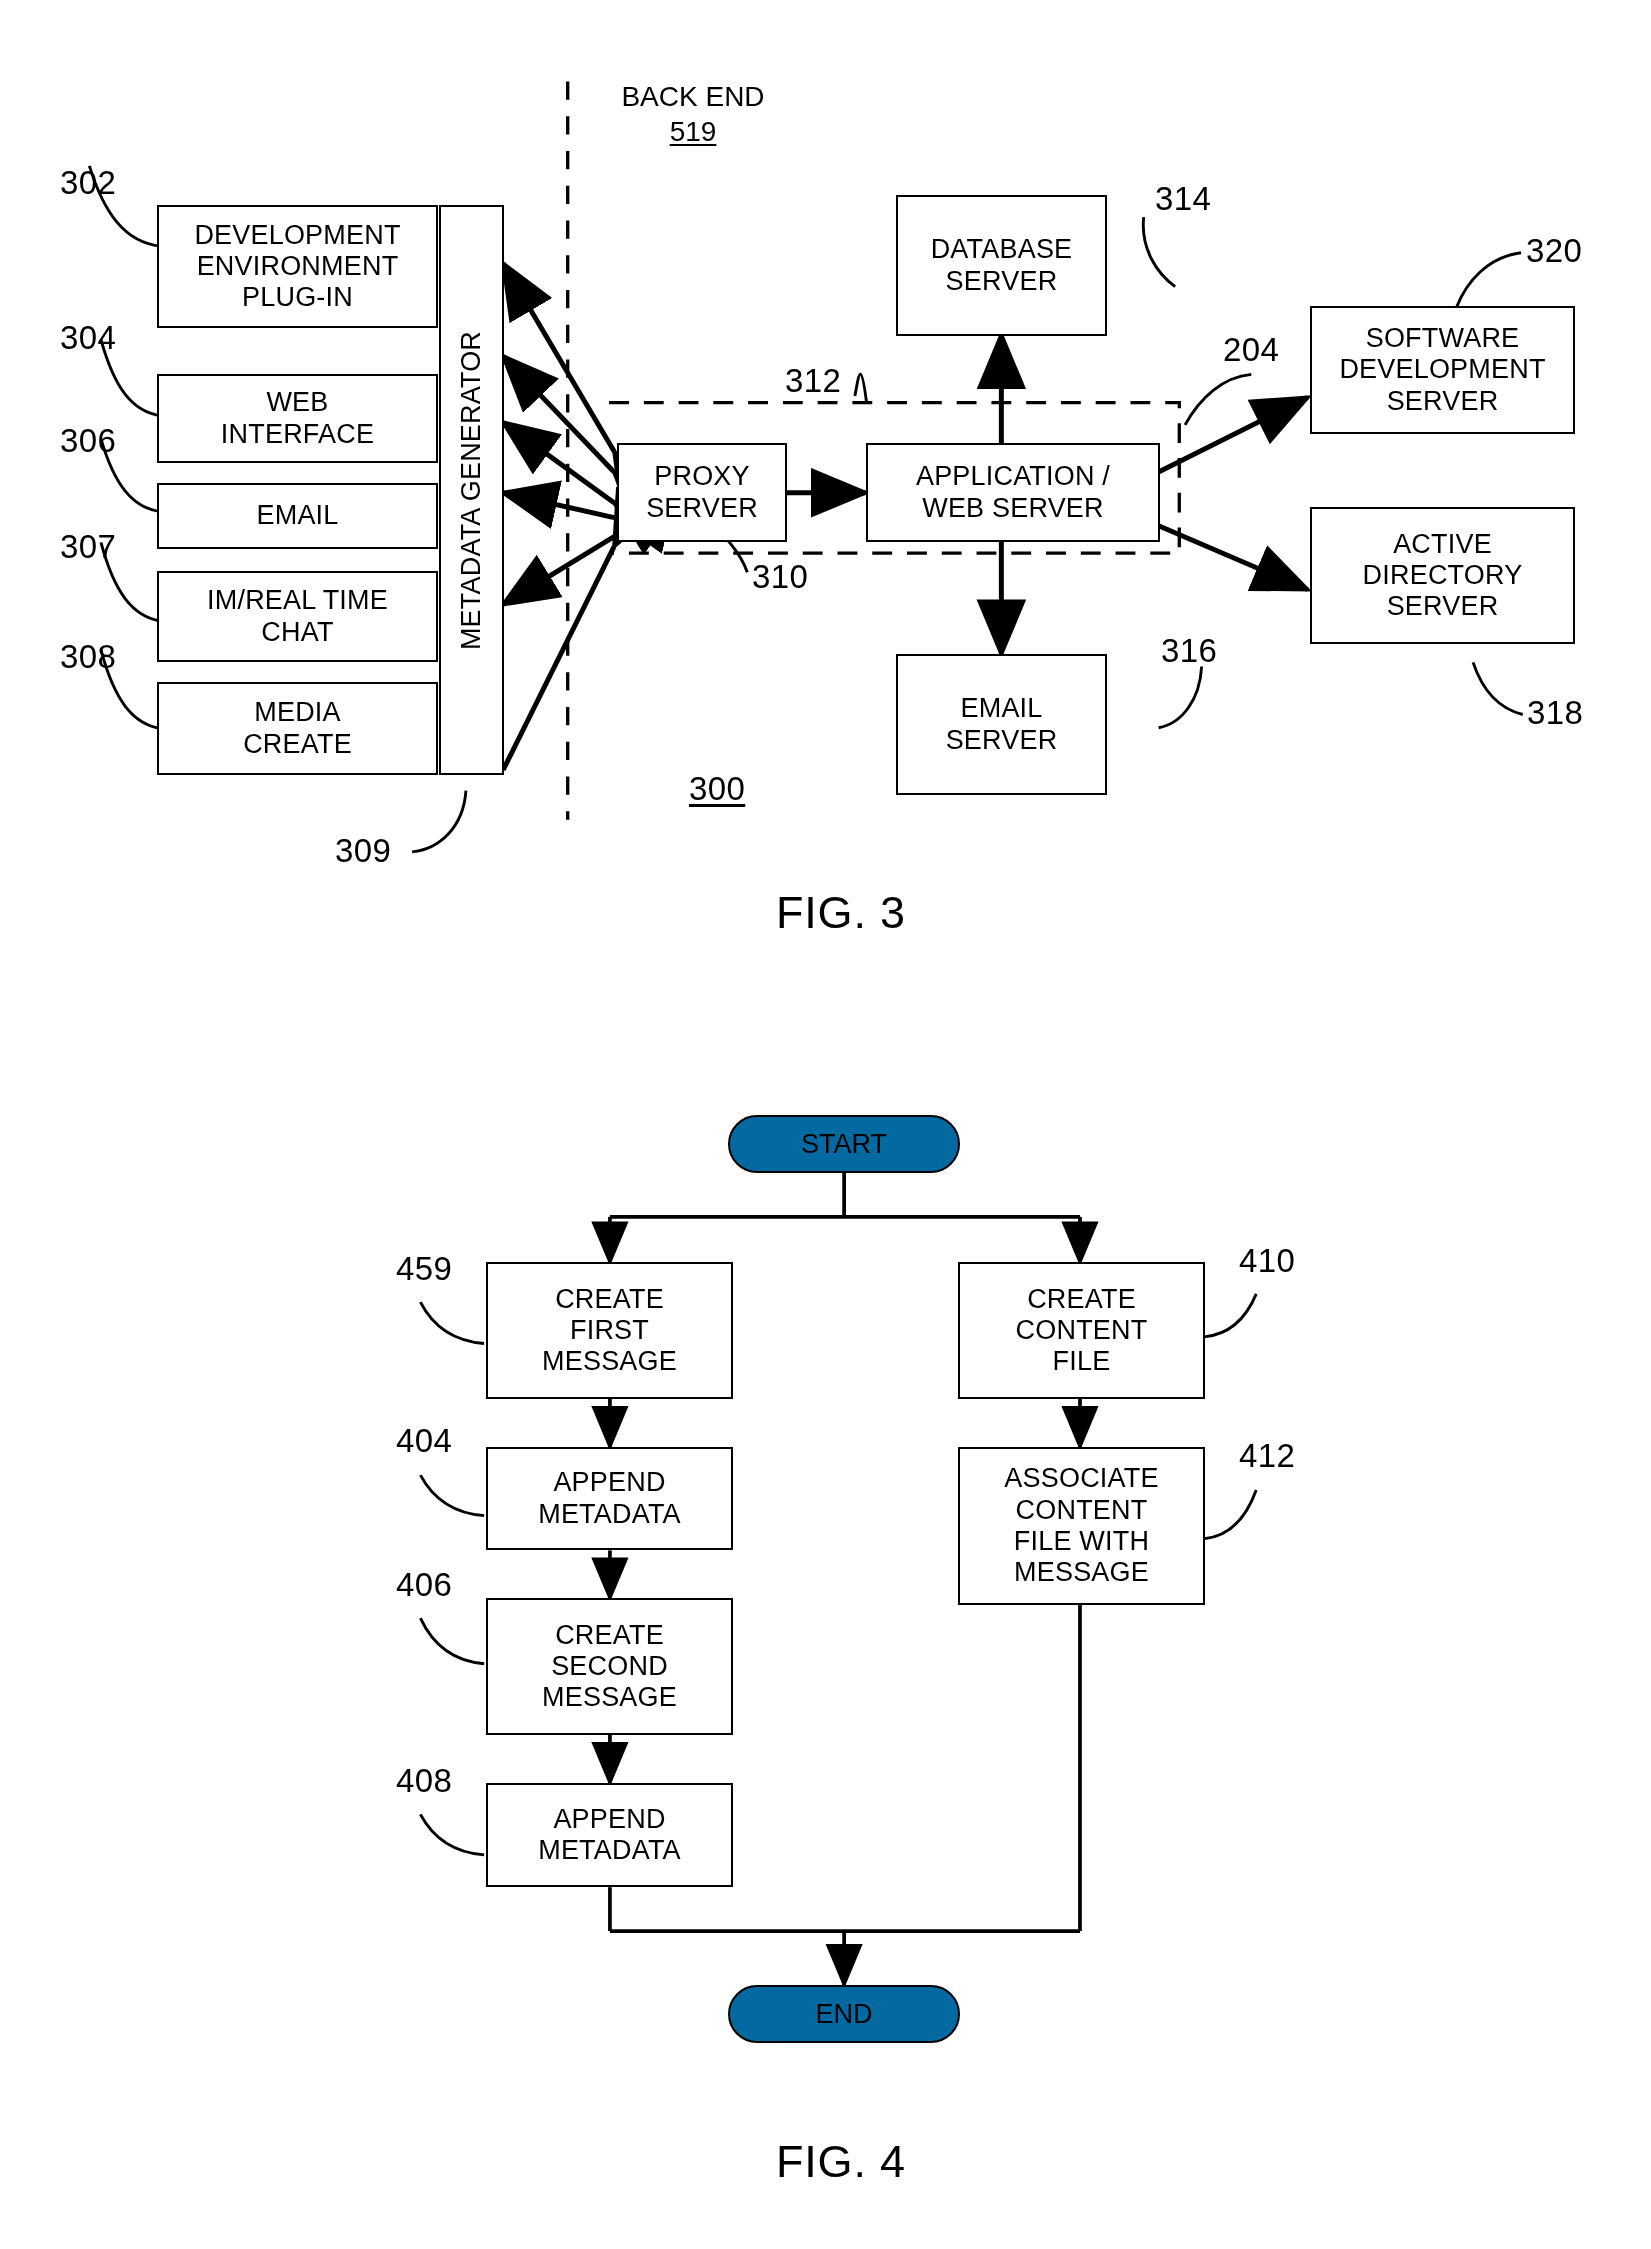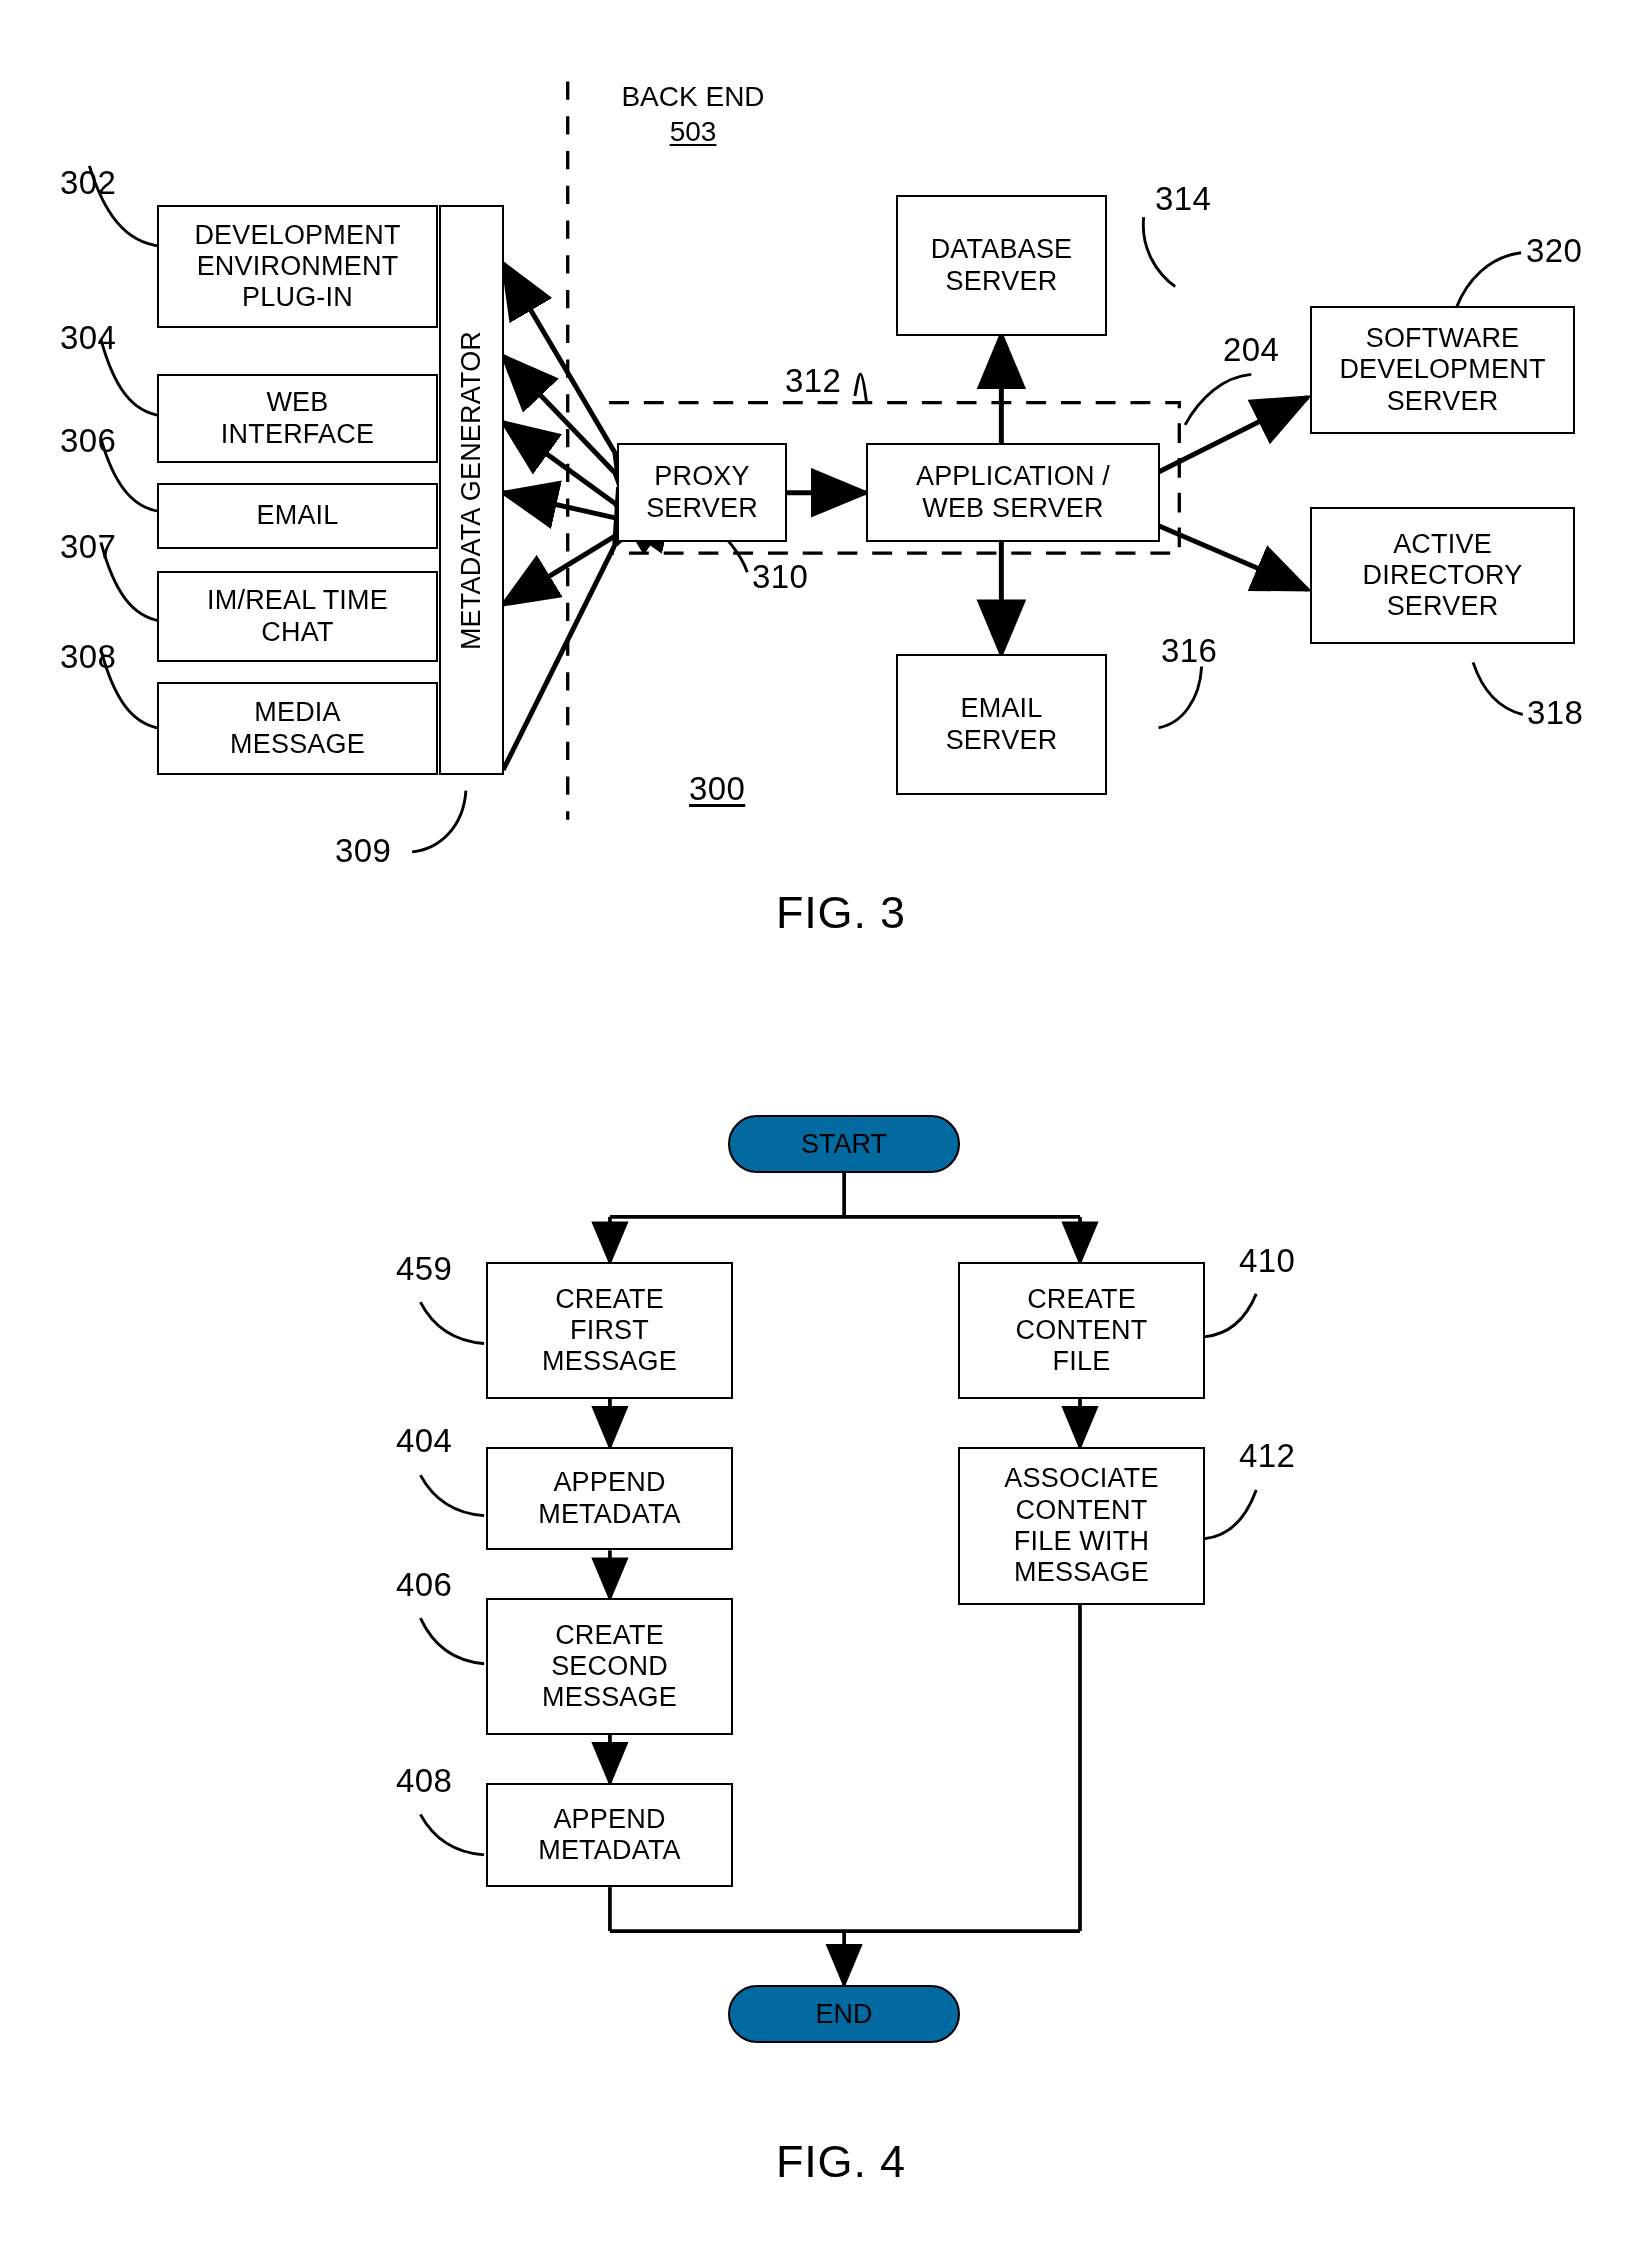--- a/index.html
+++ b/index.html
@@ -208,21 +208,21 @@
 
       <path d="M1518,1563 C1506,1592 1486,1612 1455,1615"></path>
 
       <path d="M1518,1800 C1506,1833 1486,1856 1455,1859"></path>
     </g>
   </svg>
 
 
   <div class="hdr" style="left:598px; top:79px; width:190px;">
     <div>BACK END</div>
-    <div class="u">503</div>
+    <div class="u">519</div>
   </div>
 
   <div class="node" style="left:157px; top:205px; width:281px; height:123px;">
     <span>DEVELOPMENT
 ENVIRONMENT
 PLUG-IN</span>
   </div>
 
   <div class="node" style="left:157px; top:374px; width:281px; height:89px;">
     <span>WEB
@@ -233,21 +233,21 @@
     <span>EMAIL</span>
   </div>
 
   <div class="node" style="left:157px; top:571px; width:281px; height:91px;">
     <span>IM/REAL TIME
 CHAT</span>
   </div>
 
   <div class="node" style="left:157px; top:682px; width:281px; height:93px;">
     <span>MEDIA
-MESSAGE</span>
+CREATE</span>
   </div>
 
   <div class="vlabel" style="left:439px; top:205px; width:65px; height:570px;">
     <span>METADATA GENERATOR</span>
   </div>
 
   <div class="node" style="left:617px; top:443px; width:170px; height:99px;">
     <span>PROXY
 SERVER</span>
   </div>

